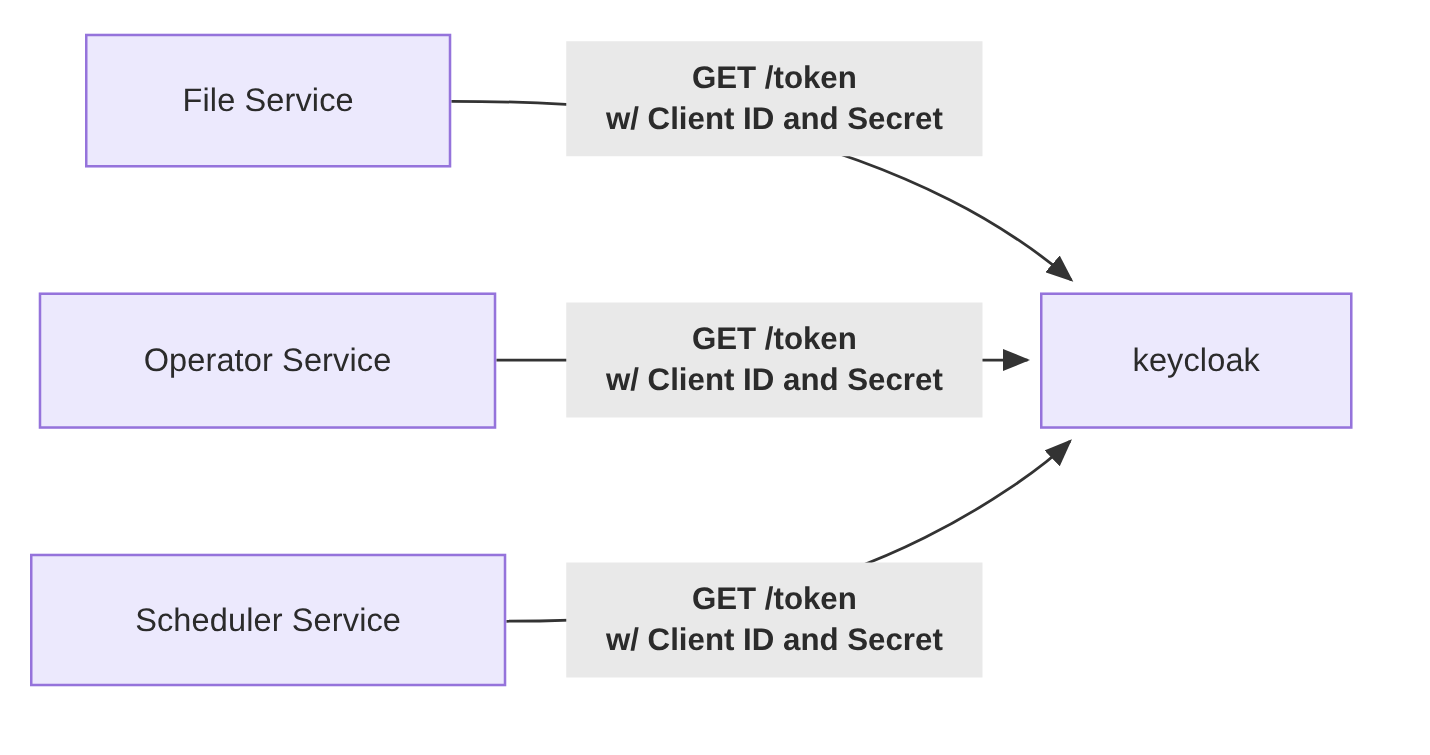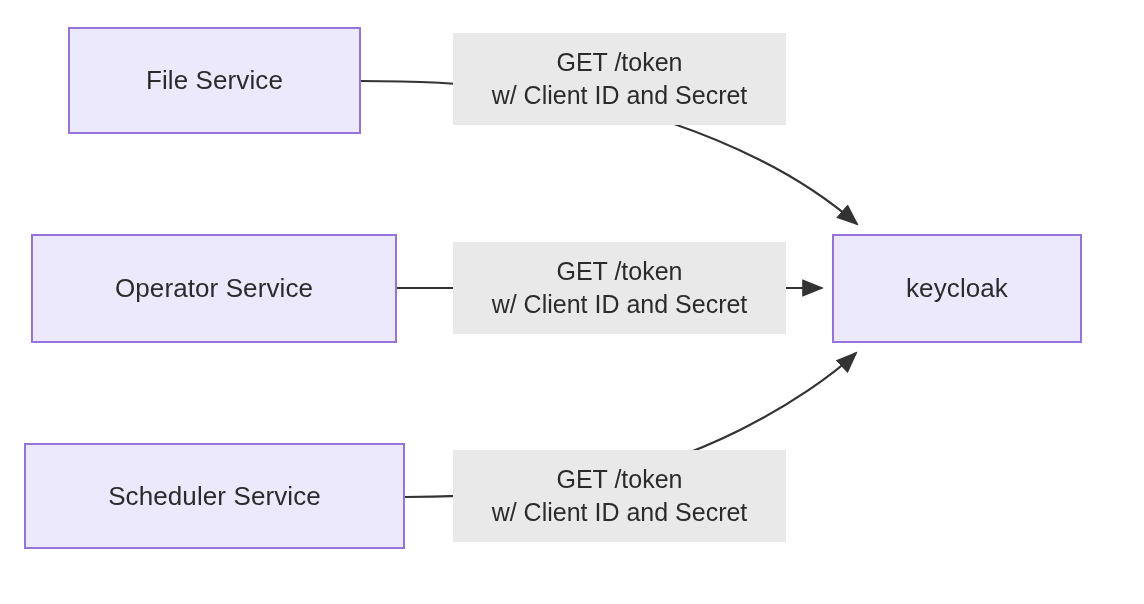--- a/index.html
+++ b/index.html
@@ -46,20 +46,21 @@
     color: #2b2b2b;
     font-size: 25px;
     font-family: "Liberation Sans", sans-serif;
     display: flex;
     flex-direction: column;
     align-items: center;
     justify-content: center;
     line-height: 1.32;
     white-space: nowrap;
     padding: 3px 4px;
+    font-weight: bold;
   }
   .edge-label .lbl-line {
     display: block;
   }
 </style>
 </head>
 <body>
 
 <div id="canvas">
 

